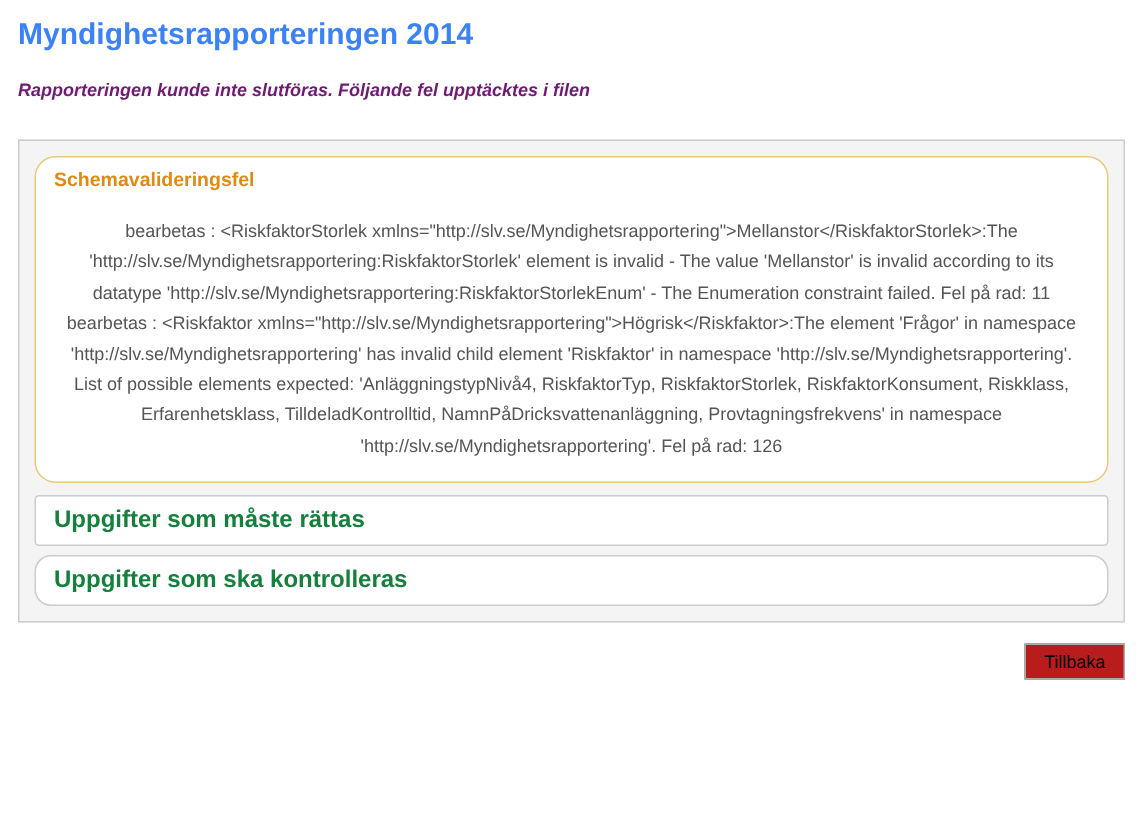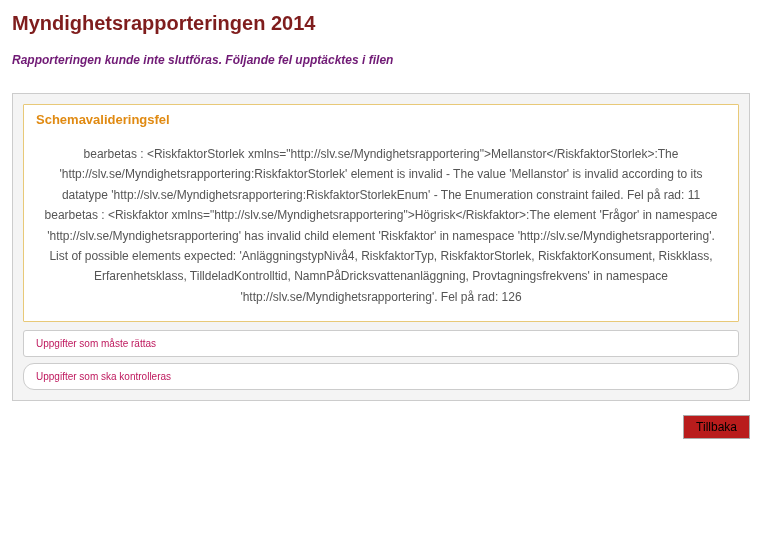--- a/index.html
+++ b/index.html
@@ -5,41 +5,41 @@
     * { box-sizing: border-box; margin: 0; padding: 0; }
     body {
       font-family: Verdana, Arial, sans-serif;
       font-size: 12px;
       color: #333;
       background: #fff;
       padding: 12px;
       width: 762px;
     }
     h2.page-title {
-      color: #7f1d1d;
+      color: #3b82f6;
       font-size: 20px;
       font-weight: bold;
       margin-bottom: 18px;
     }
     .error-intro {
       font-style: italic;
       font-weight: bold;
       color: #701a75;
       margin-bottom: 26px;
       font-size: 12px;
     }
     .main-panel {
       border: 1px solid #ccc;
       background: #f4f4f4;
       padding: 10px;
     }
     .section {
       border: 1px solid #e8c978;
       background: #fff;
-      border-radius: 1px;
+      border-radius: 14px;
       margin-bottom: 8px;
     }
     .section-header {
       padding: 7px 12px;
       color: #e08a12;
       font-weight: bold;
       font-size: 13px;
     }
     .section-body {
       padding: 10px 14px 14px 14px;
@@ -53,23 +53,23 @@
       background: #fff;
       border-radius: 3px;
       margin-bottom: 6px;
     }
     .sub-panel:last-of-type {
       margin-bottom: 0;
       border-radius: 11px;
     }
     .sub-header {
       padding: 7px 12px;
-      color: #be185d;
-      font-weight: normal;
-      font-size: 10px;
+      color: #15803d;
+      font-weight: bold;
+      font-size: 16px;
     }
     .button-row {
       margin-top: 14px;
       text-align: right;
     }
     button.back-btn {
       font-family: inherit;
       font-size: 12px;
       padding: 4px 12px;
       background: #b91c1c;

